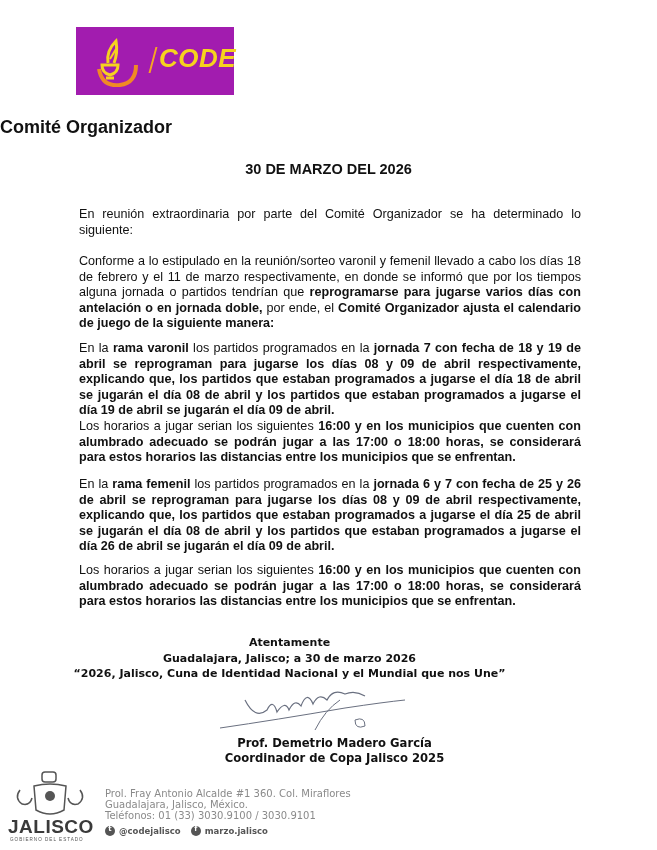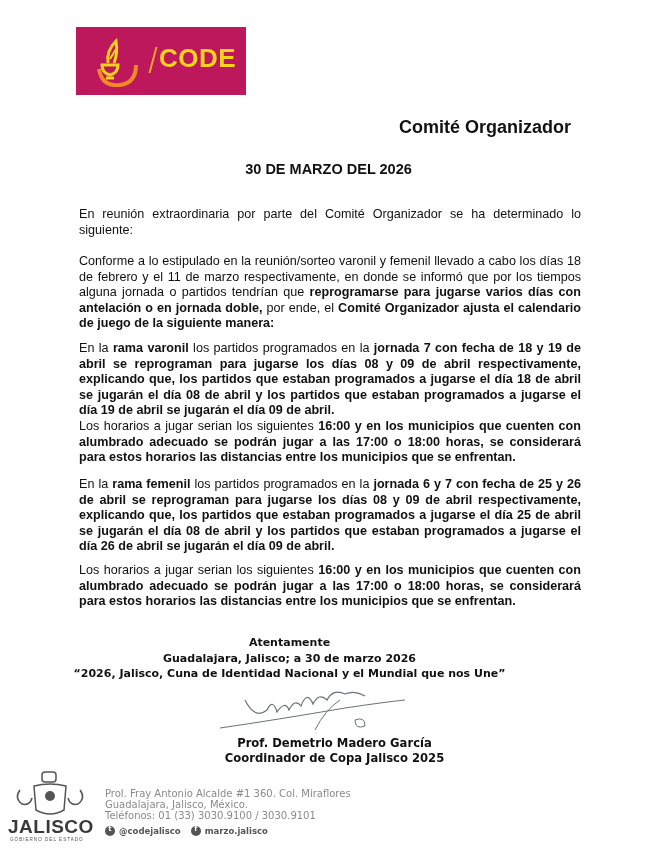--- a/index.html
+++ b/index.html
@@ -1,21 +1,21 @@
 <!DOCTYPE html>
 <html><head>
 <meta charset="utf-8">
 <style>
   html, body { margin: 0; padding: 0; background: #ffffff; }
   body { width: 657px; height: 850px; position: relative; overflow: hidden; color: #111; }
-  .logo-box { position: absolute; left: 76px; top: 27px; width: 170px; height: 68px; background: #be185d; }
+  .logo-box { position: absolute; left: 76px; top: 27px; width: 158px; height: 68px; background: #a21caf; font-style: italic; }
   .logo-box svg.flame { position: absolute; left: 20px; top: 8px; }
   .logo-slash { position: absolute; left: 76px; top: 20px; width: 2px; height: 26px; background: #f5a623; transform: skewX(-15deg); }
   .logo-text { position: absolute; left: 83px; top: 16px; font-family: "Liberation Sans", sans-serif; font-weight: bold; font-size: 26px; color: #f6d21e; letter-spacing: 0.5px; }
-  .title { position: absolute; left: 0; width: 571px; top: 117px; text-align: right; font-family: "Liberation Sans", sans-serif; font-weight: bold; font-size: 18px; }
+  .title { position: absolute; left: 0; width: 571px; top: 117px; text-align: left; font-family: "Liberation Sans", sans-serif; font-weight: bold; font-size: 18px; }
   .subtitle { position: absolute; left: 0; width: 657px; top: 161px; text-align: center; font-family: "Liberation Sans", sans-serif; font-weight: bold; font-size: 14.5px; }
   .body-text { position: absolute; left: 79px; width: 502px; font-family: "Liberation Sans", sans-serif; font-size: 12.6px; line-height: 15.6px; text-align: justify; }
   .body-text b { font-weight: bold; }
   .p1 { top: 207px; }
   .p2 { top: 254px; }
   .p3 { top: 341px; }
   .p4 { top: 477px; }
   .p5 { top: 563px; }
   .closing { position: absolute; left: 0; width: 579px; top: 635px; text-align: center; font-family: "DejaVu Sans", sans-serif; font-weight: bold; font-size: 11px; line-height: 15.6px; }
   .signature { position: absolute; left: 215px; top: 680px; }

